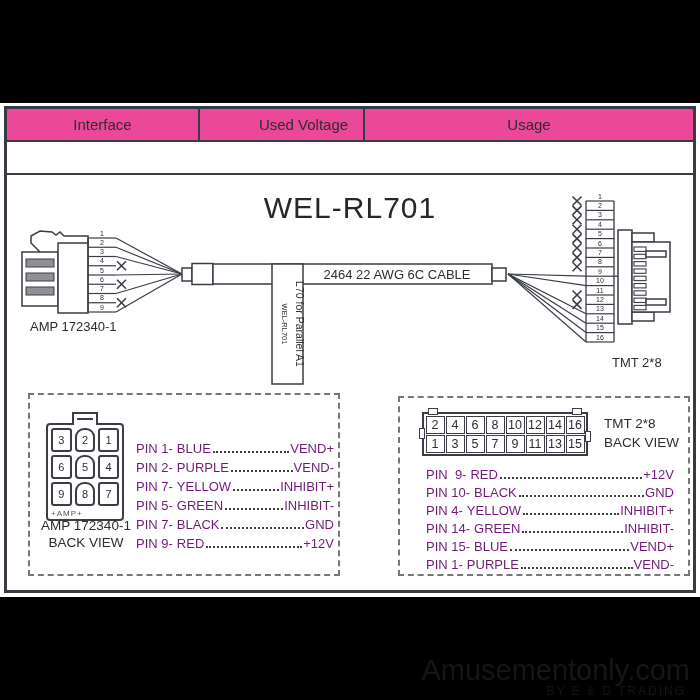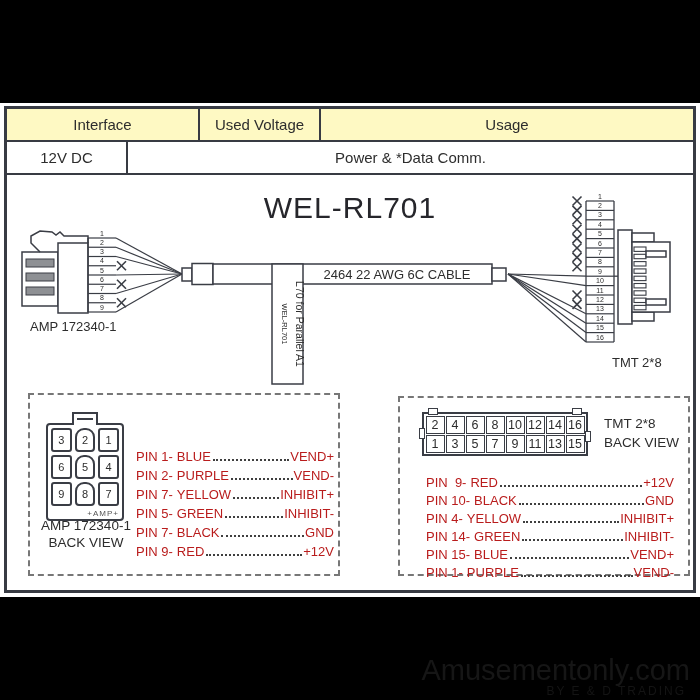--- a/index.html
+++ b/index.html
@@ -7,27 +7,27 @@
     width:700px;height:700px;position:relative;overflow:hidden;
     background:#000;font-family:"Liberation Sans",sans-serif;
   }
   .white-band{position:absolute;left:0;top:103px;width:700px;height:494px;background:#fff;}
   .panel{
     position:absolute;left:4px;top:106px;width:692px;height:487px;
     border:3px solid #383b43;box-sizing:border-box;background:#fff;
   }
   
   .spec-row{display:flex;height:31px;border-bottom:2px solid #383b43;}
-  .spec-row.header{background:#fef9c3;}
+  .spec-row.header{background:#ec4899;}
   .spec-cell{
     display:flex;align-items:center;justify-content:center;
     font-size:15px;color:#2d2d2d;box-sizing:border-box;
   }
   .spec-cell.c1{width:193px;border-right:2px solid #383b43;}
-  .spec-cell.c2{width:121px;border-right:2px solid #383b43;}
+  .spec-cell.c2{width:121px;border-right:2px solid #383b43;margin-left:44px;}
   .spec-cell.c3{flex:1;}
   .title{
     position:absolute;left:0;top:191px;width:700px;text-align:center;
     font-size:30px;color:#26262b;letter-spacing:1px;
   }
   svg{position:absolute;left:0;top:0;pointer-events:none;}
   svg text{font-family:"Liberation Sans",sans-serif;fill:#2d2d2d;}
   
   .dash-box{
     position:absolute;border:2px dashed #777;background:#fff;box-sizing:border-box;
@@ -44,21 +44,21 @@
     position:absolute;top:-13px;left:50%;transform:translateX(-50%);
     width:26px;height:13px;border:2px solid #3a3d45;border-bottom:none;background:#fff;box-sizing:border-box;
   }
   .amp-latch:after{content:"";position:absolute;left:3px;right:3px;top:4px;border-top:2px solid #3a3d45;}
   .amp-cell{
     height:20px;border:2px solid #3a3d45;border-radius:3px;background:#fff;
     display:flex;align-items:center;justify-content:center;font-size:11px;color:#2d2d2d;
   }
   .amp-cell.mid{border-radius:9px 9px 4px 4px;}
   .amp-molded{
-    grid-column:1 / span 3;text-align:right;font-size:8px;color:#555;
+    grid-column:1 / span 3;text-align:left;font-size:8px;color:#555;
     height:10px;line-height:9px;letter-spacing:1px;
   }
   .amp-caption{
     position:absolute;left:0;top:122px;width:112px;text-align:center;
     font-size:13.5px;color:#2d2d2d;line-height:17px;
   }
   
   .tmt-grid{
     position:absolute;left:22px;top:14px;border:2px solid #3a3d45;background:#fff;padding:1px;
   }
@@ -69,21 +69,21 @@
   }
   .tab{position:absolute;border:1.5px solid #3a3d45;background:#fff;}
   .tab.tl{left:4px;top:-6px;width:8px;height:5px;}
   .tab.tr{right:4px;top:-6px;width:8px;height:5px;}
   .tab.ml{left:-5px;top:14px;width:4px;height:9px;}
   .tab.mr{right:-5px;top:17px;width:4px;height:9px;}
   .tmt-caption{
     position:absolute;left:204px;top:16px;font-size:13.5px;color:#2d2d2d;line-height:19px;
   }
   
-  .pin-list{position:absolute;font-size:13px;color:#b91c1c;margin-top:8px;}
+  .pin-list{position:absolute;font-size:13px;color:#701a75;}
   #amp-box .pin-list{left:106px;top:42px;width:198px;}
   #tmt-box .pin-list{left:26px;top:66px;width:248px;}
   .pin-row{display:flex;align-items:flex-end;height:19px;}
   #tmt-box .pin-row{height:18px;}
   .pin-label{white-space:pre;}
   .pin-color{margin-left:4px;white-space:pre;}
   .leader{flex:1;border-bottom:2px dotted #3f3f3f;margin:0 1px 3px 2px;}
   
   .wm1{position:absolute;right:10px;top:654px;font-size:29px;color:#161616;}
   .wm2{position:absolute;right:14px;top:684px;font-size:12px;color:#141414;letter-spacing:2px;}
@@ -93,22 +93,20 @@
 
 <div class="white-band"></div>
 
 <div class="panel">
   <div class="spec-row header">
     <div class="spec-cell c1">Interface</div>
     <div class="spec-cell c2">Used Voltage</div>
     <div class="spec-cell c3">Usage</div>
   </div>
   <div class="spec-row">
-    <div class="spec-cell c2">12V DC</div>
-    <div class="spec-cell c3">Power &amp; *Data Comm.</div>
   </div>
 </div>
 
 <div class="title">WEL-RL701</div>
 
 <svg width="700" height="700" viewBox="0 0 700 700">
   <g id="geo">
       <rect x="22" y="252" width="36" height="54" fill="#fff" stroke="#3a3d45" stroke-width="1.5"></rect>
       <rect x="26" y="259" width="28" height="8" fill="#8e9094" stroke="#3a3d45" stroke-width="1"></rect>
       <rect x="26" y="273" width="28" height="8" fill="#8e9094" stroke="#3a3d45" stroke-width="1"></rect>

